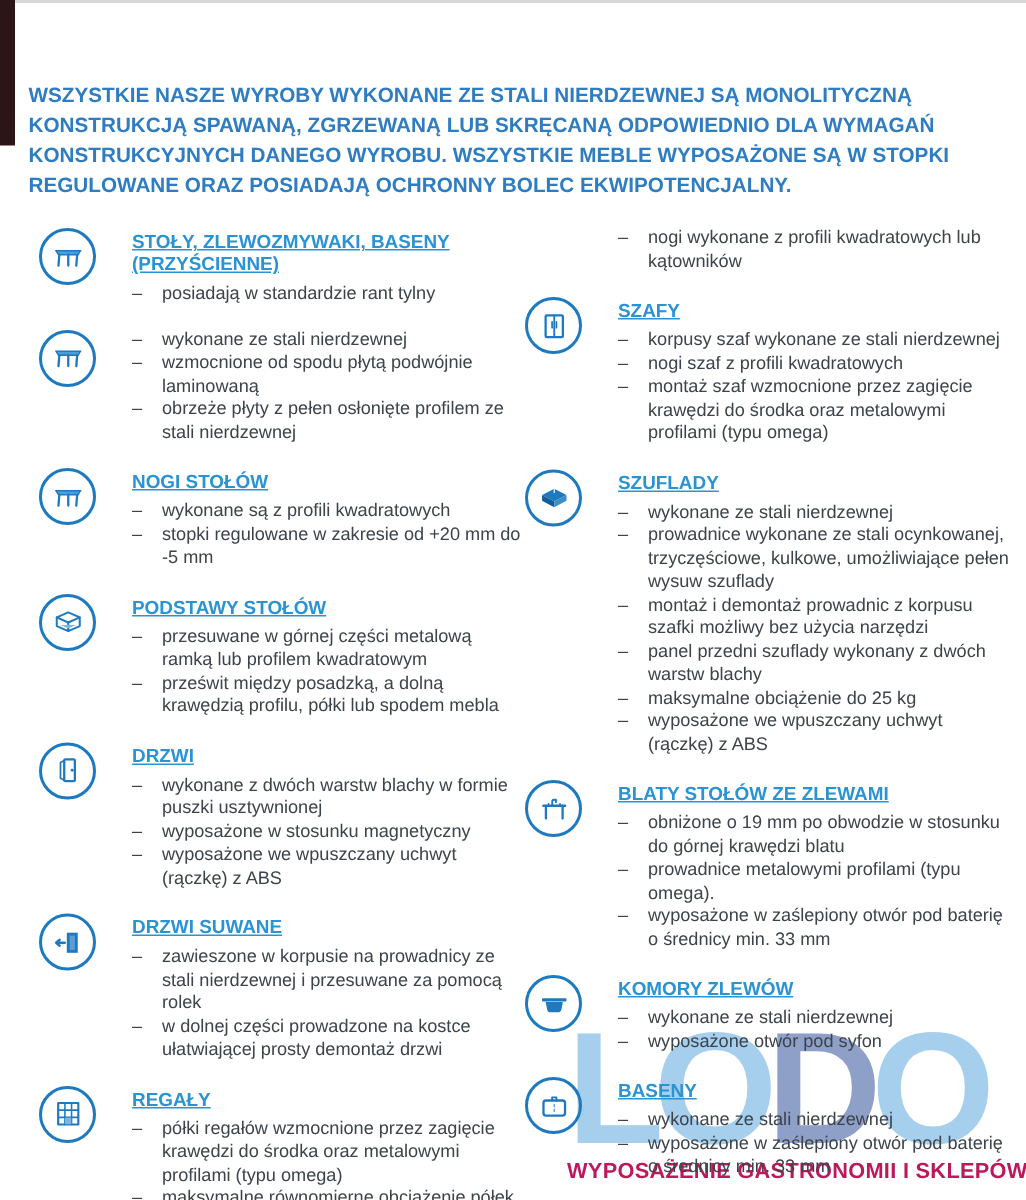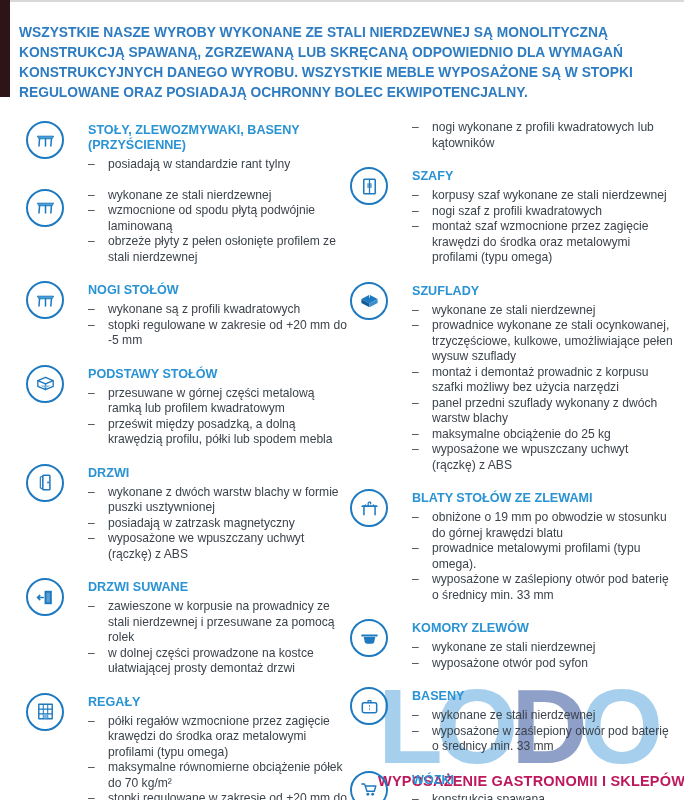--- a/index.html
+++ b/index.html
@@ -14,20 +14,21 @@
   .top-edge { position:absolute; top:0; left:0; right:0; height:2px; background:#d8d8d8; }
   .edge-bar { position:absolute; top:0; left:0; width:10px; height:97px; background:#2d1417; }
   .content { position:relative; z-index:1; }
   .header-par {
     padding:23px 38px 0 19px;
     color:#2e7cc2;
     font-weight:700;
     font-size:13.8px;
     line-height:1.44;
     text-transform:uppercase;
+    margin-top:31px;
   }
   .columns { display:flex; margin-top:18px; }
   .col { display:flex; flex-direction:column; }
   .col-left { flex:0 0 348px; padding-left:26px; }
   .col-right { flex:1; padding-left:2px; }
   .section { display:flex; margin-bottom:15px; }
   .icon-cell { flex:0 0 62px; padding-top:1px; }
   .icon-circle {
     width:38px; height:38px;
     border:2.4px solid #1d7ac0;
@@ -36,20 +37,21 @@
   }
   .icon-circle svg { display:block; }
   .body-cell { flex:1; max-width:262px; }
   .section-title {
     color:#2a93d4;
     font-weight:700;
     font-size:12.6px;
     line-height:15px;
     margin-bottom:4px;
     padding-top:3px;
+    text-decoration:underline;
   }
   .bullet { display:flex; font-size:12.1px; line-height:15.5px; }
   .bullet .dash { flex:0 0 20px; color:#3c434b; }
   .bullet .bullet-text { flex:1; }
   .watermark {
     position:absolute;
     left:378px; top:686px;
     z-index:0;
     pointer-events:none;
     white-space:nowrap;
@@ -192,21 +194,21 @@
           </div>
     <div class="body-cell">
       <div class="section-title">DRZWI</div>
       <div class="bullets">
               <div class="bullet">
                 <span class="dash">–</span>
                 <span class="bullet-text">wykonane z dwóch warstw blachy w formie puszki usztywnionej</span>
               </div>
               <div class="bullet">
                 <span class="dash">–</span>
-                <span class="bullet-text">posiadają w zatrzask magnetyczny</span>
+                <span class="bullet-text">wyposażone w stosunku magnetyczny</span>
               </div>
               <div class="bullet">
                 <span class="dash">–</span>
                 <span class="bullet-text">wyposażone we wpuszczany uchwyt (rączkę) z ABS</span>
               </div>
             </div>
     </div>
   </div>
 
   <div class="section">

